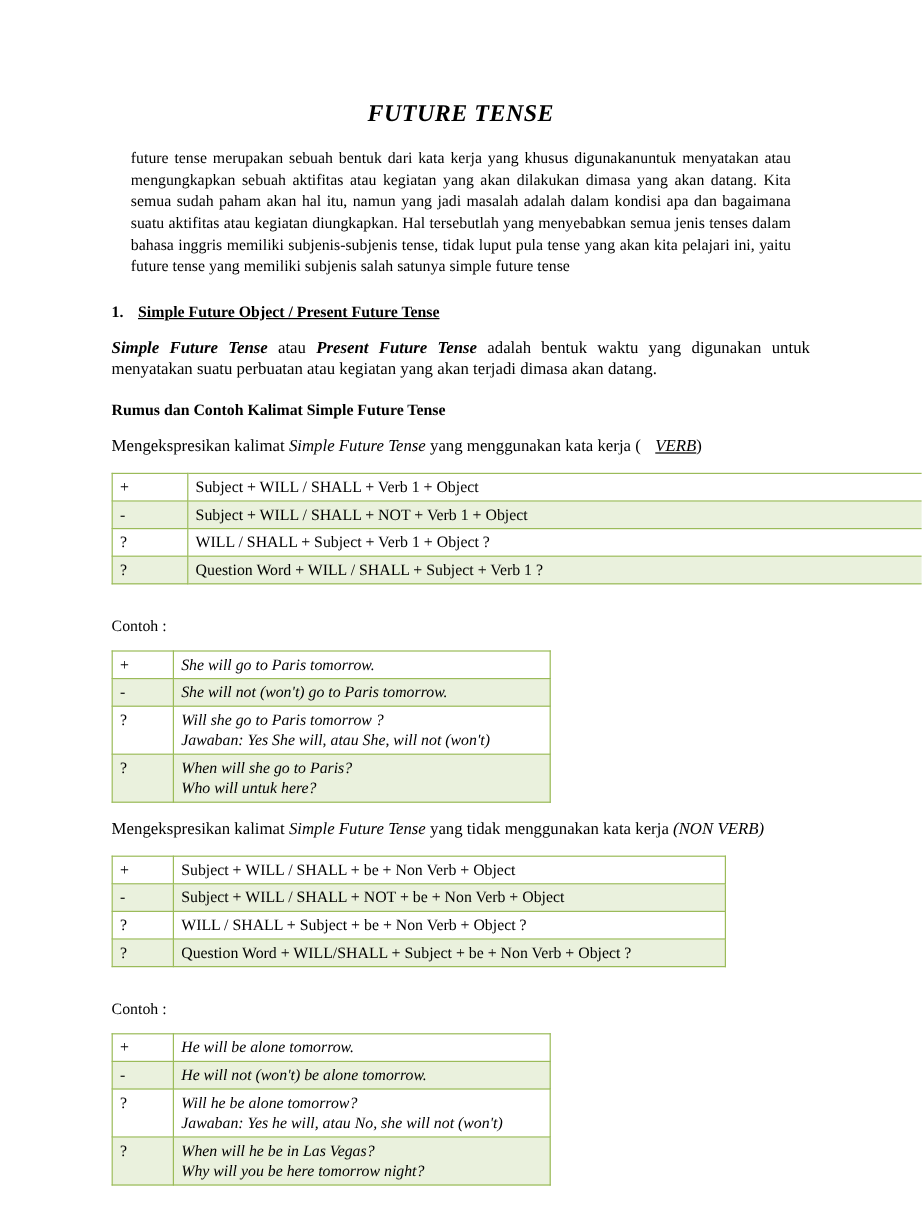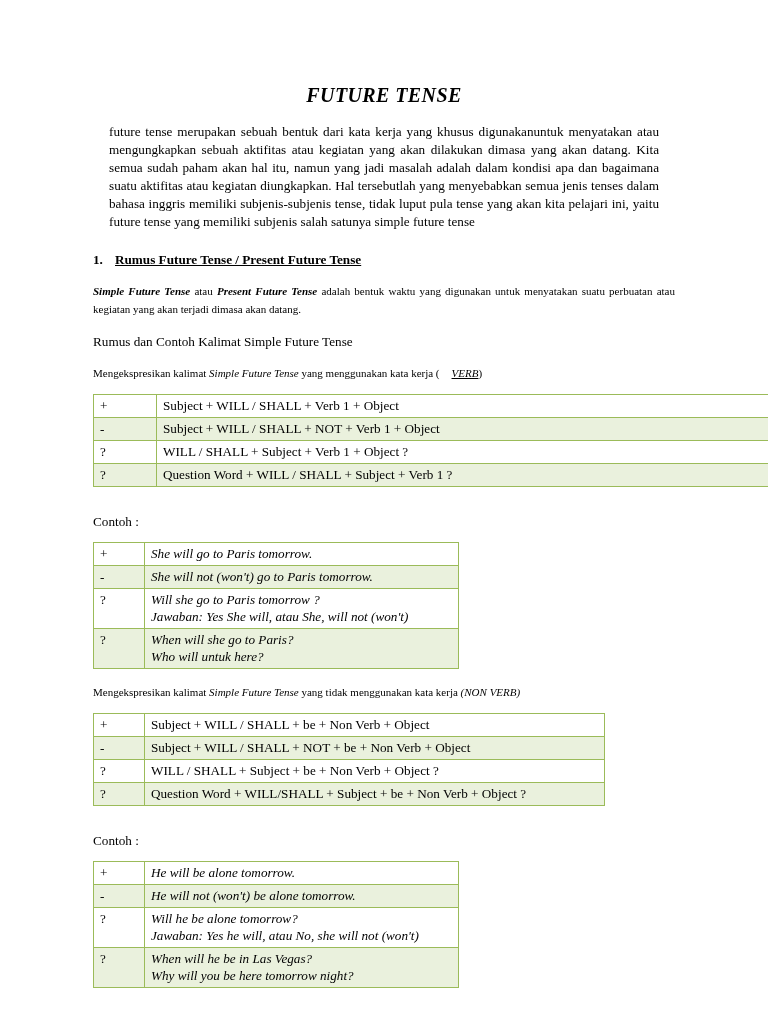--- a/index.html
+++ b/index.html
@@ -52,31 +52,31 @@
     font-size: 13.2px;
     width: 22px;
     flex: 0 0 22px;
   }
   .section-title {
     font-weight: bold;
     font-size: 13.2px;
     text-decoration: underline;
   }
   .para {
-    font-size: 11px;
+    font-size: 14px;
     line-height: 18.2px;
     text-align: justify;
     margin: 14px 0 0 0;
   }
   .i { font-style: italic; }
   .bi { font-weight: bold; font-style: italic; }
   .u { text-decoration: underline; margin-left: 12px; }
   .heading-bold {
     font-size: 13.2px;
-    font-weight: normal;
+    font-weight: bold;
     margin: 16px 0 0 0;
   }
   .contoh-label {
     font-size: 13.2px;
     margin: 27px 0 6px 0;
   }
   table.formula {
     border-collapse: collapse;
     margin-top: 12px;
     font-size: 13.2px;
@@ -112,21 +112,21 @@
 
 <div class="page">
   <div class="content">
 
     <h1 class="doc-title">FUTURE TENSE</h1>
 
     <p class="intro">future tense merupakan sebuah bentuk dari kata kerja yang khusus digunakanuntuk menyatakan atau mengungkapkan sebuah aktifitas atau kegiatan yang akan dilakukan dimasa yang akan datang. Kita semua sudah paham akan hal itu, namun yang jadi masalah adalah dalam kondisi apa dan bagaimana suatu aktifitas atau kegiatan diungkapkan. Hal tersebutlah yang menyebabkan semua jenis tenses dalam bahasa inggris memiliki subjenis-subjenis tense, tidak luput pula tense yang akan kita pelajari ini, yaitu future tense yang memiliki subjenis salah satunya simple future tense</p>
 
     <div class="section">
       <span class="section-num">1.</span>
-      <span class="section-title">Rumus Future Tense / Present Future Tense</span>
+      <span class="section-title">Simple Future Object / Present Future Tense</span>
     </div>
 
     <p class="para">
       <span class="bi">Simple Future Tense</span><span> atau </span><span class="bi">Present Future Tense</span><span> adalah bentuk waktu yang digunakan untuk menyatakan suatu perbuatan atau kegiatan yang akan terjadi dimasa akan datang.</span>
     </p>
 
     <p class="heading-bold">Rumus dan Contoh Kalimat Simple Future Tense</p>
 
     <p class="para">
       <span>Mengekspresikan kalimat </span><span class="i">Simple Future Tense</span><span> yang menggunakan kata kerja (</span><span class="i u">VERB</span><span>)</span>

